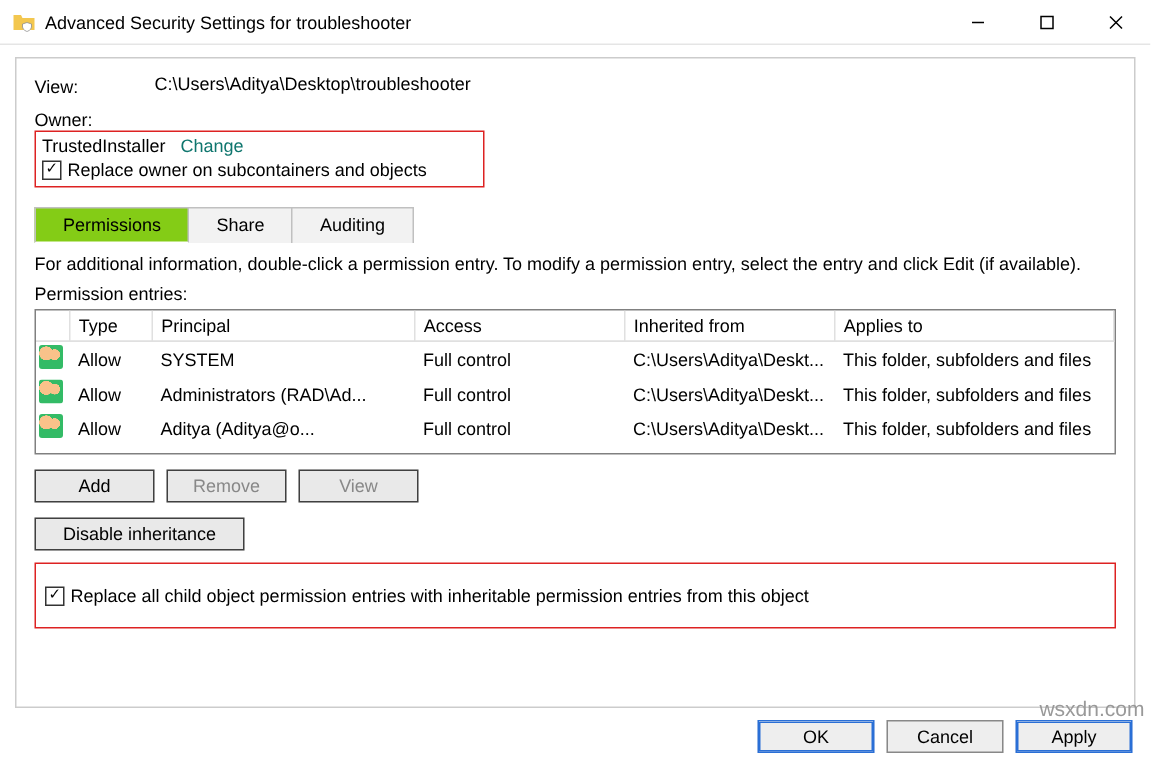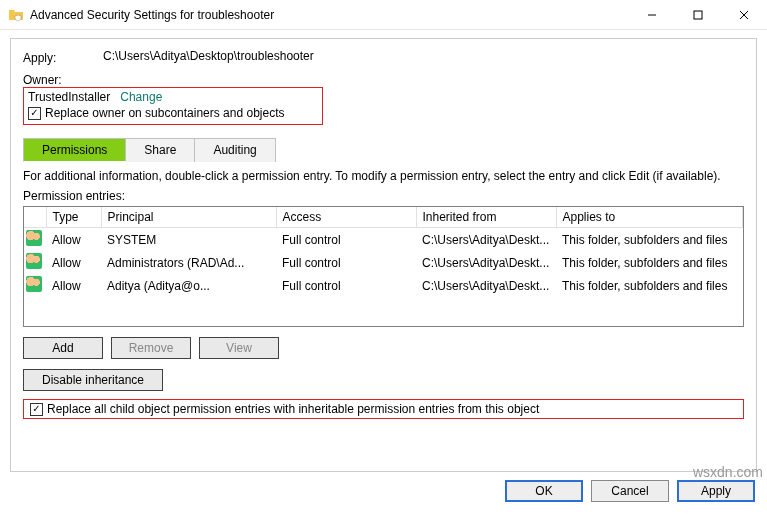--- a/index.html
+++ b/index.html
@@ -95,21 +95,21 @@
   }
   .btn-row { display:flex; gap:8px; margin-top:10px; }
   .btn {
     border:1px solid #404040; background:#e9e9e9;
     padding:3px 0; width:80px; text-align:center; font-size:12px;
   }
   .btn.disabled { color:#888; }
   .btn-disable { width:140px; margin-top:10px;}
   .replace-row {
     border:1px solid #d22; display:inline-flex; align-items:center; gap:4px;
-    padding:2px 6px; margin-top:8px;
+    padding:14px 6px; margin-top:8px;
   }
   .footer {
     display:flex; justify-content:flex-end; gap:8px;
     padding: 0 12px 6px 0;
   }
   .footer .btn { width:78px; background:#eee; border:1px solid #888; }
   .footer .btn.primary { border:1px solid #2a6fd6; box-shadow:0 0 0 1px #2a6fd6 inset; }
   .watermark {
     position:absolute; right:4px; bottom:40px; font-size:14px; color:#999;
   }
@@ -138,21 +138,21 @@
   <div class="winbtn">
       <svg viewBox="0 0 10 10">
         <path stroke="#000" d="M1 1l8 8M9 1l-8 8"></path>
       </svg>
     </div>
 </div>
 
 <div class="content-outer">
 
   <div class="field-row">
-    <div class="label">Apply:</div>
+    <div class="label">View:</div>
     <div class="value">C:\Users\Aditya\Desktop\troubleshooter</div>
   </div>
 
   <div class="field-row" style="margin-top:6px;flex-direction:column;">
     <div class="label">Owner:</div>
     <div class="owner-box">
       <div class="owner-line1">
         <span>TrustedInstaller</span>
         <span class="link">Change</span>
       </div>

